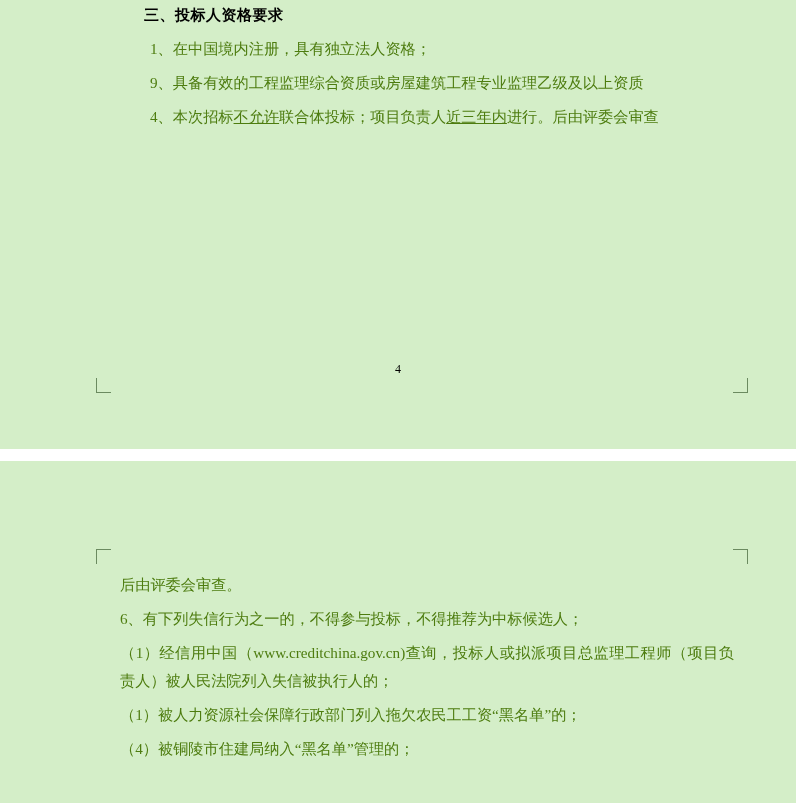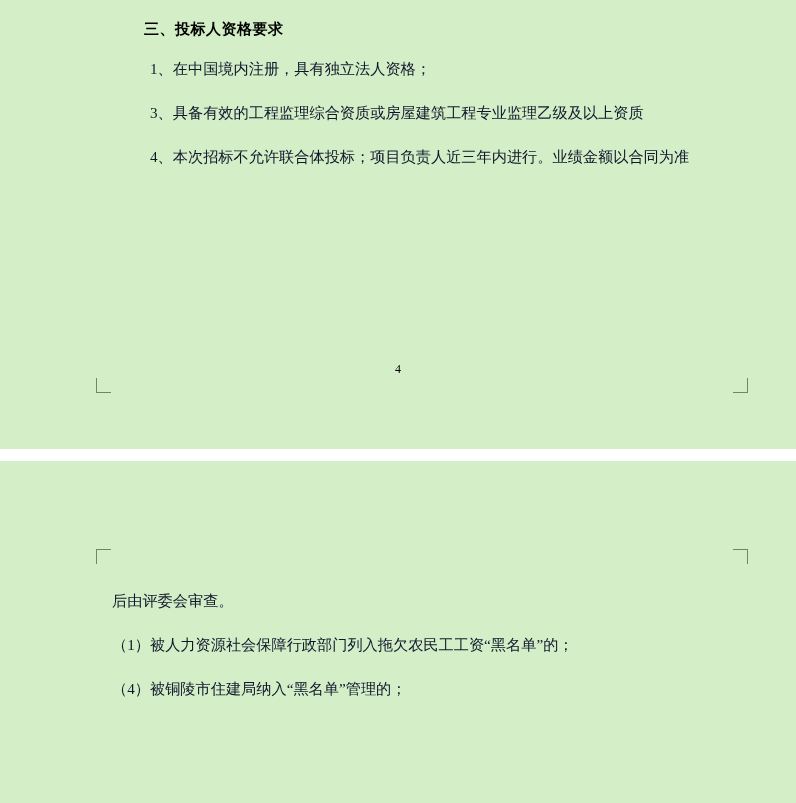--- a/index.html
+++ b/index.html
@@ -18,20 +18,21 @@
     width: 796px;
     height: 803px;
     background: #ffffff;
   }
   .page {
     position: relative;
     background: #d4eec8;
     width: 796px;
     box-sizing: border-box;
     overflow: hidden;
+    padding-left: 8px;
   }
   .page-1 {
     height: 449px;
     padding: 0;
   }
   .page-gap {
     height: 12px;
     background: #ffffff;
     width: 796px;
   }
@@ -45,44 +46,45 @@
   .page-1 .page-body {
     padding-top: 6px;
   }
   .page-2 .page-body {
     padding-top: 110px;
   }
   .heading {
     font-family: "Liberation Sans", "DejaVu Sans", sans-serif;
     font-weight: bold;
     font-size: 15px;
-    margin: 14px 0 10px 32px;
+    margin: 0 0 10px 32px;
     letter-spacing: 0.5px;
     color: #000;
   }
   p.para {
-    margin: 16px 0 6px 0;
+    margin: 0 0 6px 0;
     font-size: 15.2px;
     line-height: 28px;
     text-align: justify;
-    color: #0f172a;
+    color: #4d7c0f;
     text-indent: 0;
   }
   .num-item {
     padding-left: 38px;
     text-indent: -20px;
   }
   .indent-2 {
     text-indent: 30px;
     padding-left: 0;
   }
   .indent-sub {
     text-indent: 30px;
   }
   .u {
+    text-decoration: underline;
   }
   .page-number {
     position: absolute;
     bottom: 72px;
     left: 0;
     width: 796px;
     text-align: center;
     font-size: 12px;
     color: #000;
   }
@@ -105,36 +107,38 @@
 </head>
 <body>
 
 <div class="doc-viewport">
 
   <div class="page page-1">
     <div class="page-body">
       <h3 class="heading">三、投标人资格要求</h3>
 
       <p class="para num-item">1、在中国境内注册，具有独立法人资格；</p>
-      <p class="para num-item">3、具备有效的工程监理综合资质或房屋建筑工程专业监理乙级及以上资质</p>
+      <p class="para num-item">9、具备有效的工程监理综合资质或房屋建筑工程专业监理乙级及以上资质</p>
 
-      <p class="para num-item"><span>4、本次招标</span><span class="u">不允许</span><span>联合体投标；项目负责人</span><span class="u">近三年内</span><span>进行。业绩金额以合同为准</span></p>
+      <p class="para num-item"><span>4、本次招标</span><span class="u">不允许</span><span>联合体投标；项目负责人</span><span class="u">近三年内</span><span>进行。后由评委会审查</span></p>
     </div>
 
     <div class="page-number">4</div>
     <div class="crop crop-bl"></div>
     <div class="crop crop-br"></div>
   </div>
 
   <div class="page-gap"></div>
 
   <div class="page page-2">
     <div class="crop crop-tl"></div>
     <div class="crop crop-tr"></div>
 
     <div class="page-body">
       <p class="para">后由评委会审查。</p>
+      <p class="para indent-2">6、有下列失信行为之一的，不得参与投标，不得推荐为中标候选人；</p>
+      <p class="para indent-sub">（1）经信用中国（www.creditchina.gov.cn)查询，投标人或拟派项目总监理工程师（项目负责人）被人民法院列入失信被执行人的；</p>
       <p class="para indent-sub">（1）被人力资源社会保障行政部门列入拖欠农民工工资“黑名单”的；</p>
       <p class="para indent-sub">（4）被铜陵市住建局纳入“黑名单”管理的；</p>
     </div>
   </div>
 
 </div>
 
 </body></html>

